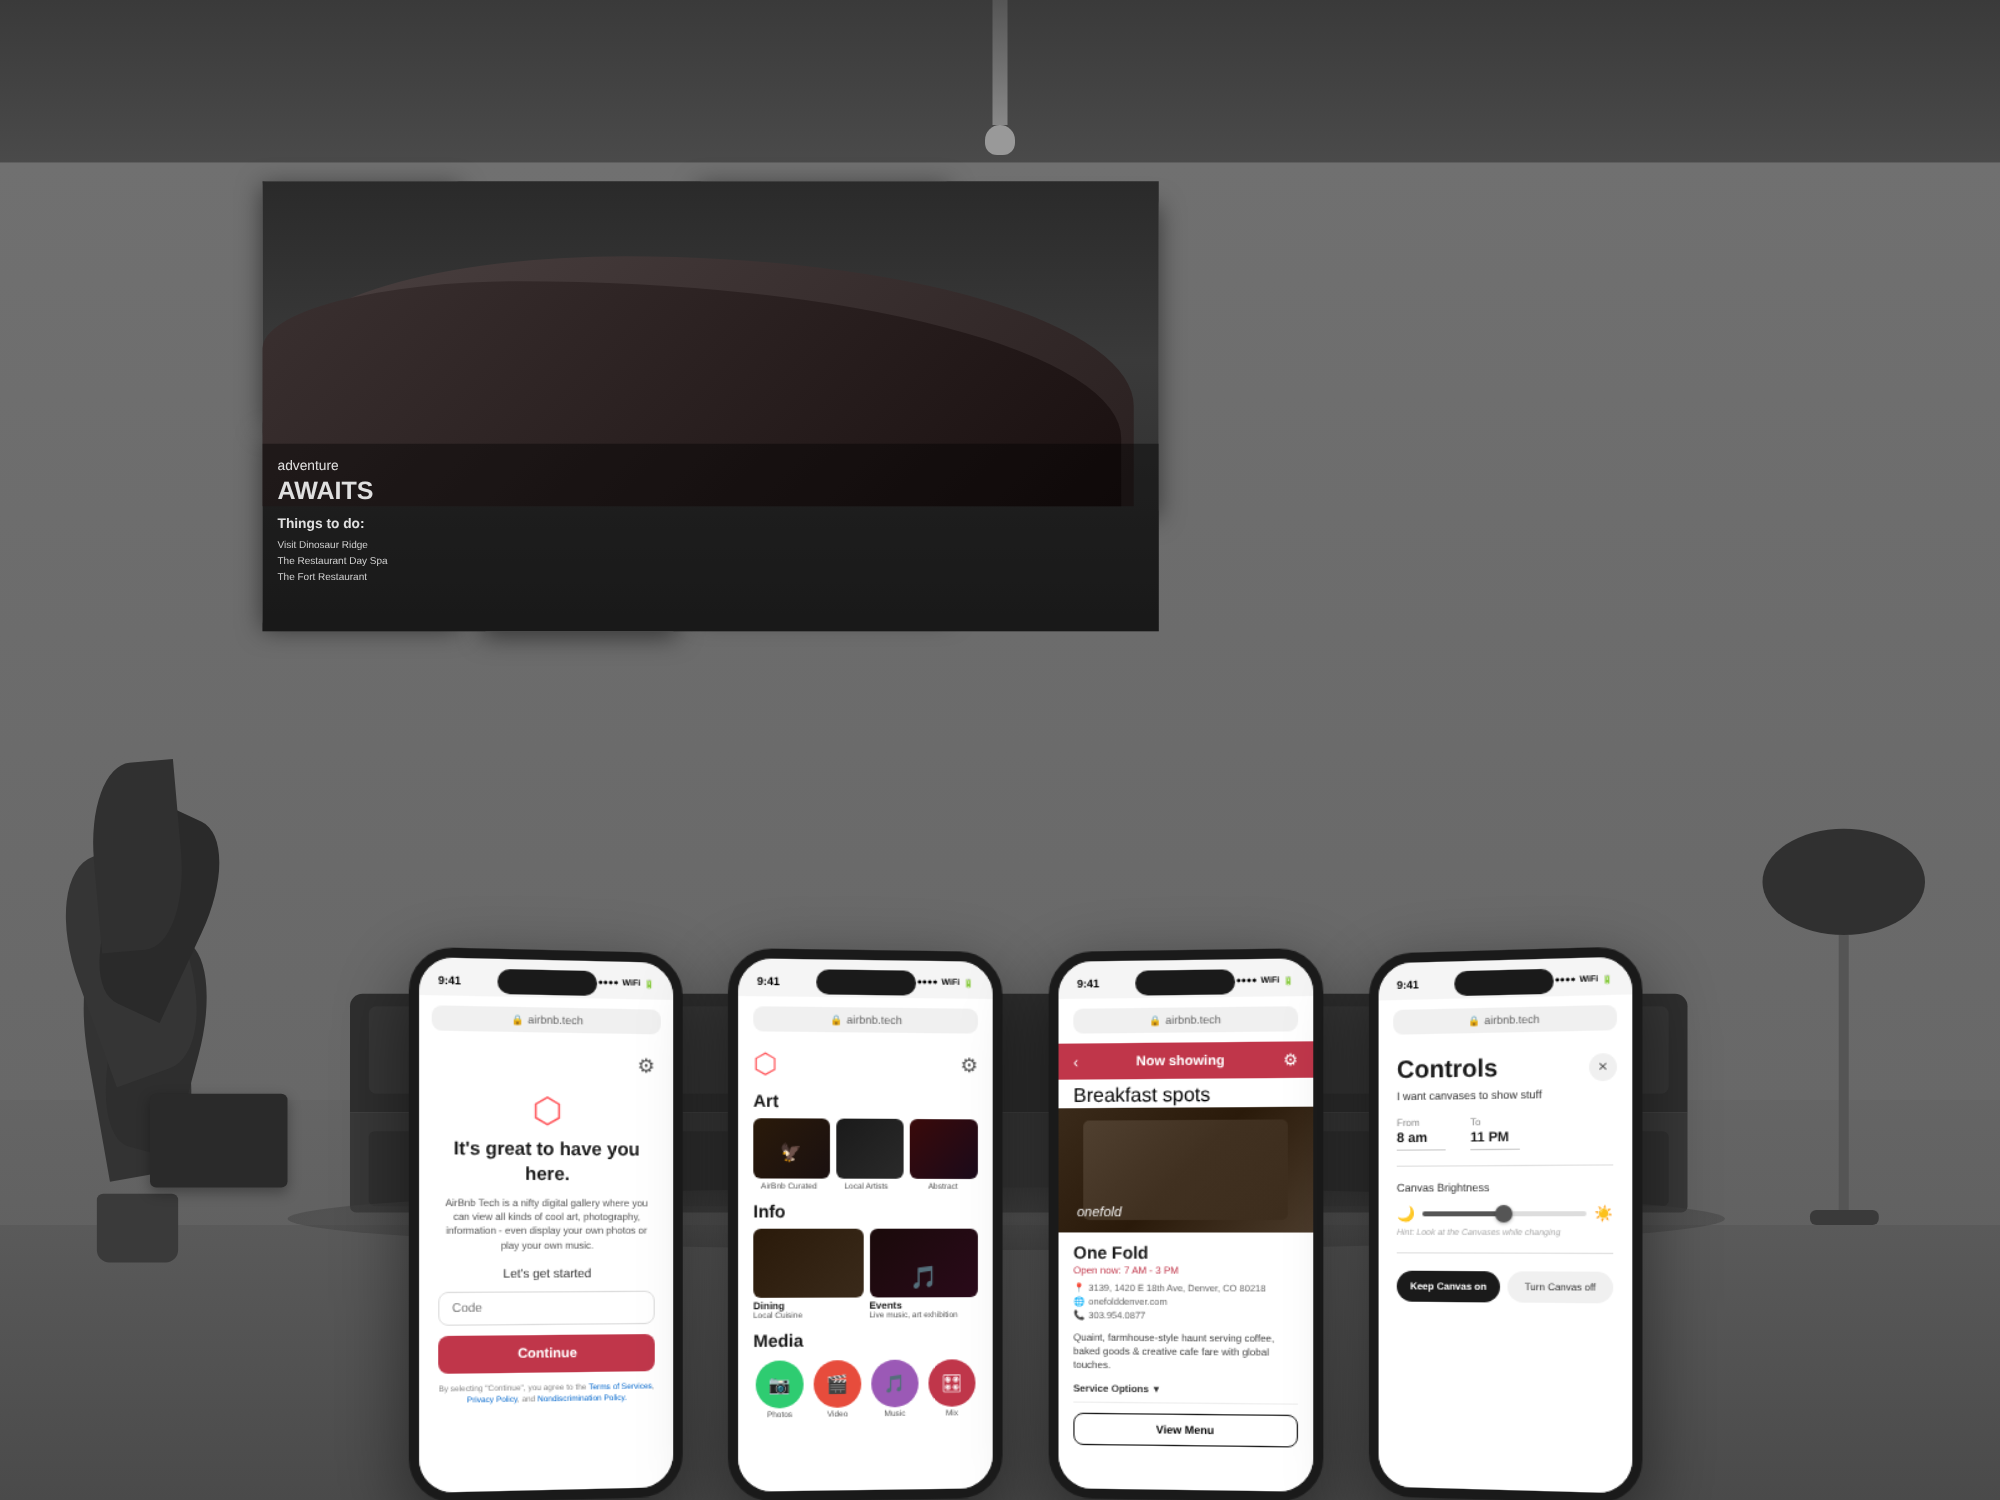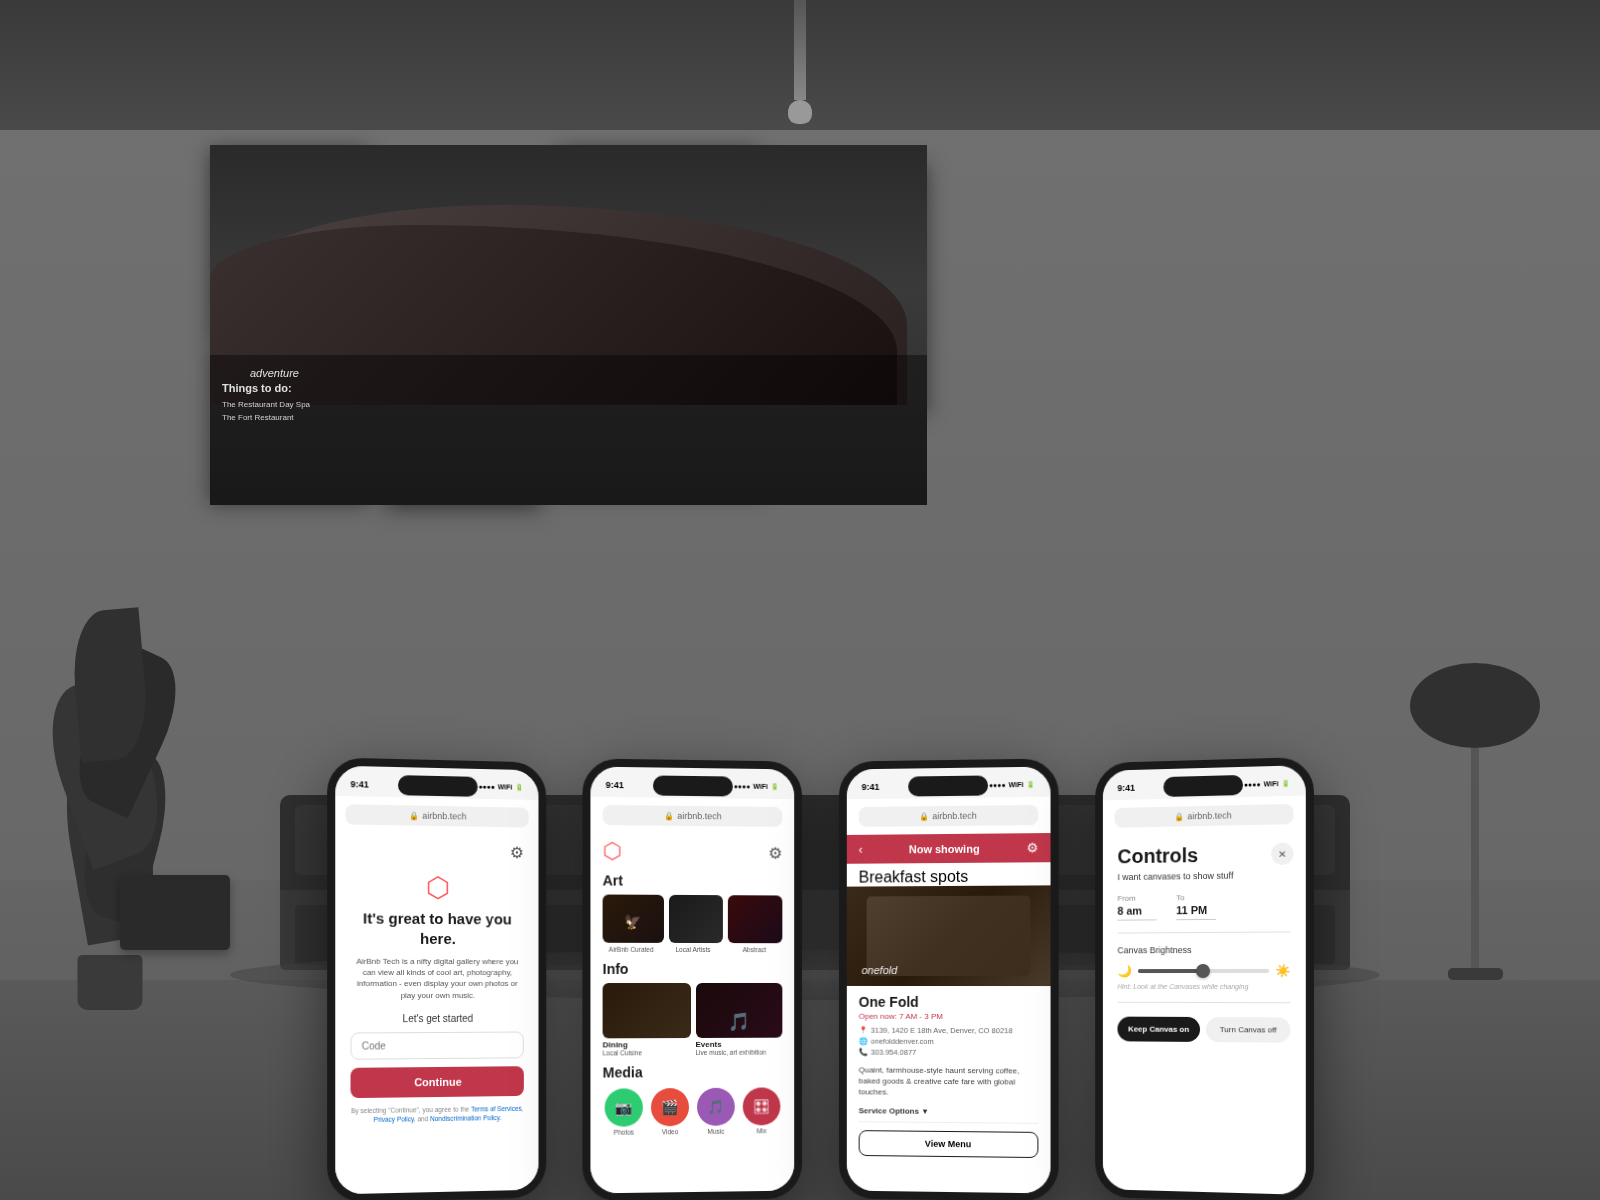--- a/index.html
+++ b/index.html
@@ -300,23 +300,25 @@
     </div>
   </div>
 
   <div class="canvas-frame frame-3" style="width:200px;height:345px;">
 
     <div style="position:absolute;top:0;left:0;right:0;bottom:0;background:linear-gradient(180deg,#2a2a2a 0%,#3a3a3a 40%,#2a2a2a 100%);"></div>
 
     <div style="position:absolute;top:60px;left:20px;right:20px;height:200px;background:linear-gradient(135deg,#4a4040,#2a2020);border-radius:40% 60% 0 0;"></div>
     <div style="position:absolute;top:80px;left:0;right:30px;height:180px;background:linear-gradient(135deg,#3a3030,#1a1010);border-radius:30% 70% 0 0;"></div>
     <div style="position:absolute;bottom:0;left:0;right:0;height:150px;background:rgba(0,0,0,0.4);padding:12px;">
-      <div style="color:#e0e0e0;font-style:italic;font-size:11px;font-weight:300;margin-bottom:3px;margin-left:28px;">adventure</div>
+      <div style="color:#e0e0e0;font-size:11px;font-weight:300;margin-bottom:3px;">adventure</div>
+      <div style="color:#e0e0e0;font-size:20px;font-weight:700;margin-bottom:8px;">AWAITS</div>
       <div style="color:#e0e0e0;font-size:11px;font-weight:700;margin-bottom:5px;">Things to do:</div>
       <div style="color:#d0d0d0;font-size:8px;line-height:1.6;">
+        <div>Visit Dinosaur Ridge</div>
         <div>The Restaurant Day Spa</div>
         <div>The Fort Restaurant</div>
       </div>
     </div>
   </div>
 
   <div class="canvas-frame frame-4" style="width:150px;height:250px;margin-top:15px;">
 
     <div style="background:#1a1a1a;width:100%;padding:8px;border-radius:5px;text-align:center;">
       <div style="color:#e0e0e0;font-size:9px;font-weight:800;letter-spacing:1px;line-height:1.2;">DINOSAUR RIDGE</div>

